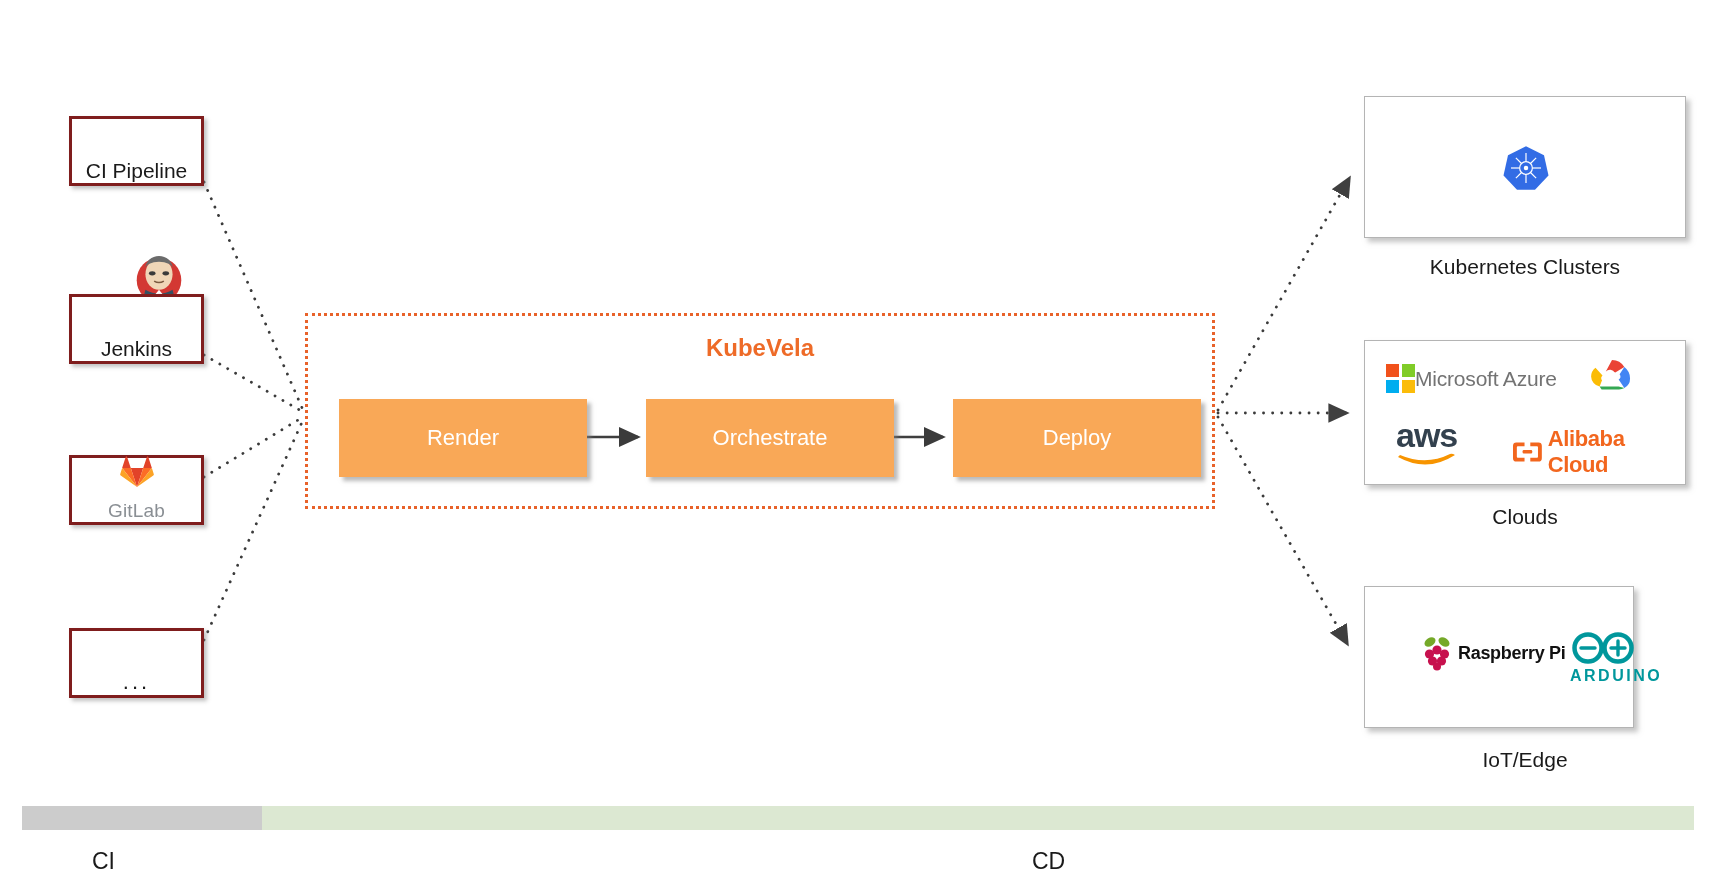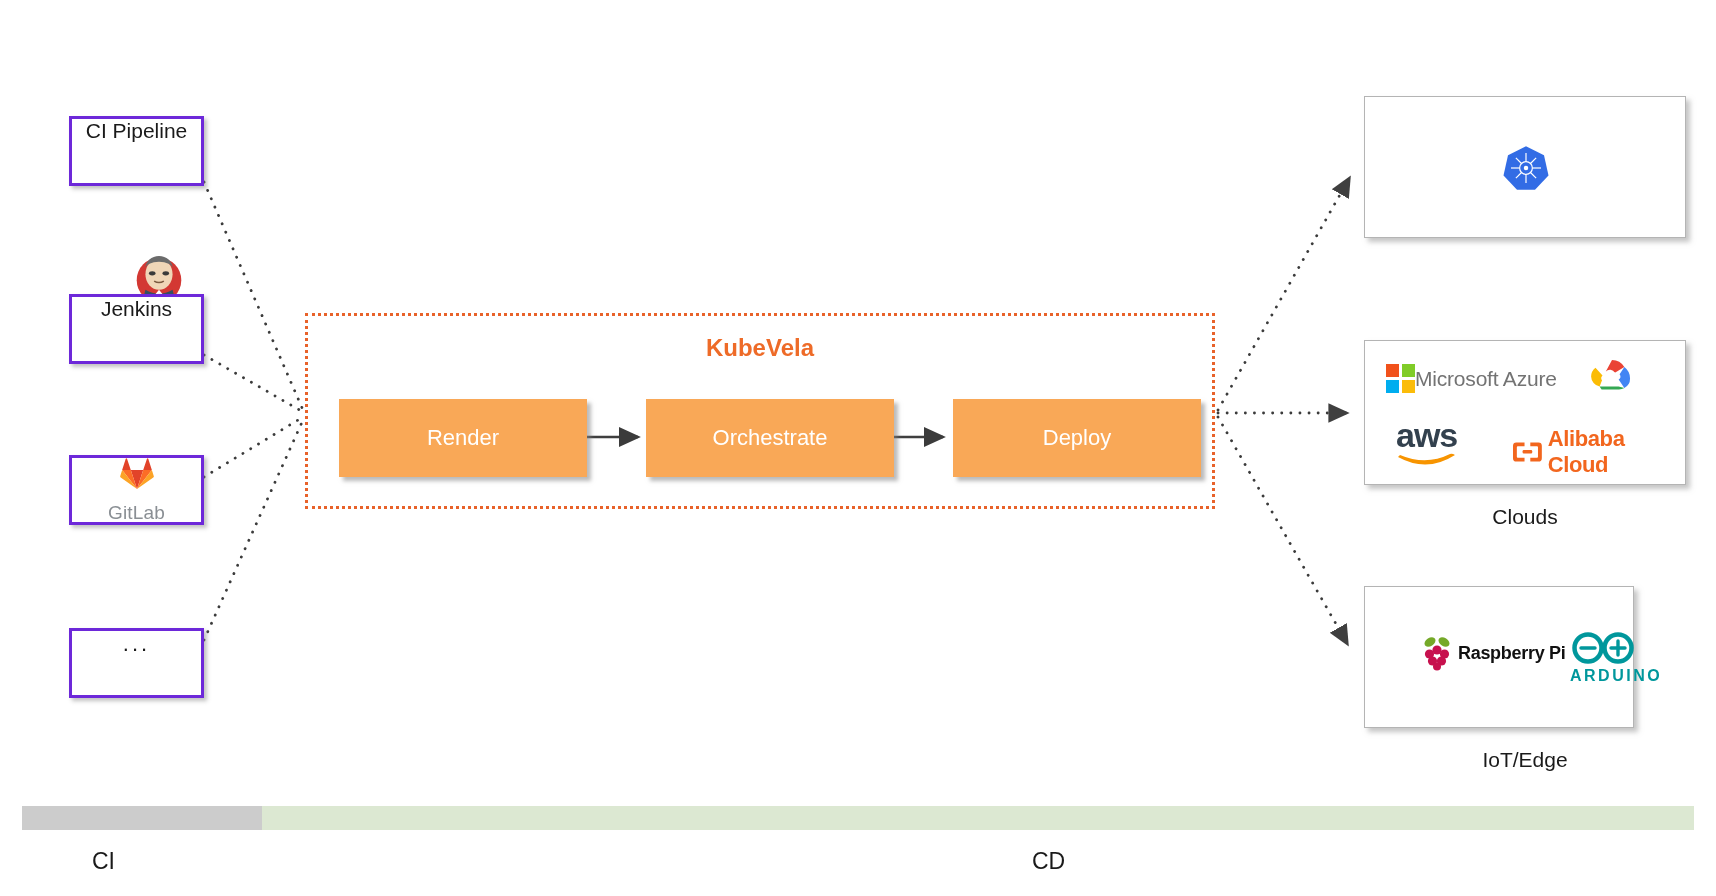--- a/index.html
+++ b/index.html
@@ -27,24 +27,24 @@
     left: 0; top: 0;
     width: 1716px; height: 896px;
     pointer-events: none;
   }
 
   
   .ci-box {
     position: absolute;
     box-sizing: border-box;
     background: #ffffff;
-    border: 3px solid #6d28d9;
+    border: 3px solid #7f1d1d;
     box-shadow: 3px 3px 4px rgba(120,120,120,0.45);
     display: flex;
-    align-items: flex-start;
+    align-items: flex-end;
     justify-content: center;
     font-size: 21px;
     color: #1a1a1a;
   }
   .ci-box .dots-label {
     letter-spacing: 3px;
     font-size: 22px;
   }
 
   
@@ -306,20 +306,21 @@
         <line x1="32" y1="41" x2="32" y2="52"></line>
         <line x1="12" y1="32" x2="23" y2="32"></line>
         <line x1="41" y1="32" x2="52" y2="32"></line>
         <line x1="18.5" y1="18.5" x2="26" y2="26"></line>
         <line x1="38" y1="38" x2="45.5" y2="45.5"></line>
         <line x1="45.5" y1="18.5" x2="38" y2="26"></line>
         <line x1="26" y1="38" x2="18.5" y2="45.5"></line>
       </g>
     </svg>
   </div>
+  <div class="target-caption" style="left:1364px; top:255px;">Kubernetes Clusters</div>
 
   <div class="target-box" style="left:1364px; top:340px; width:322px; height:145px;">
 
     <div class="logo-row" style="left:21px; top:23px;">
       <div class="ms-squares">
         <i class="ms-r"></i>
           <i class="ms-g"></i>
           <i class="ms-b"></i>
           <i class="ms-y"></i>
       </div>

